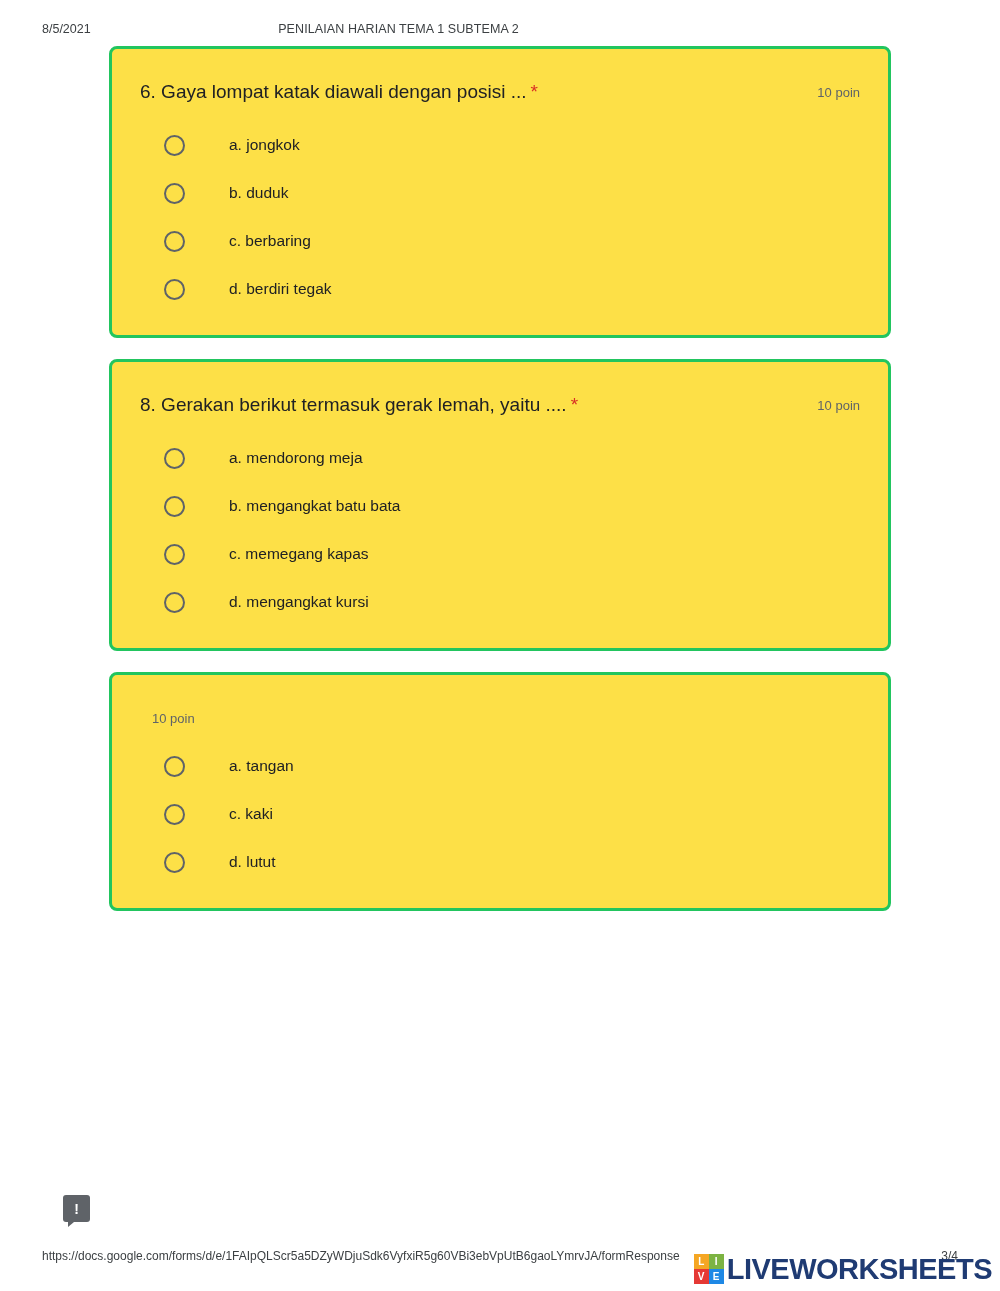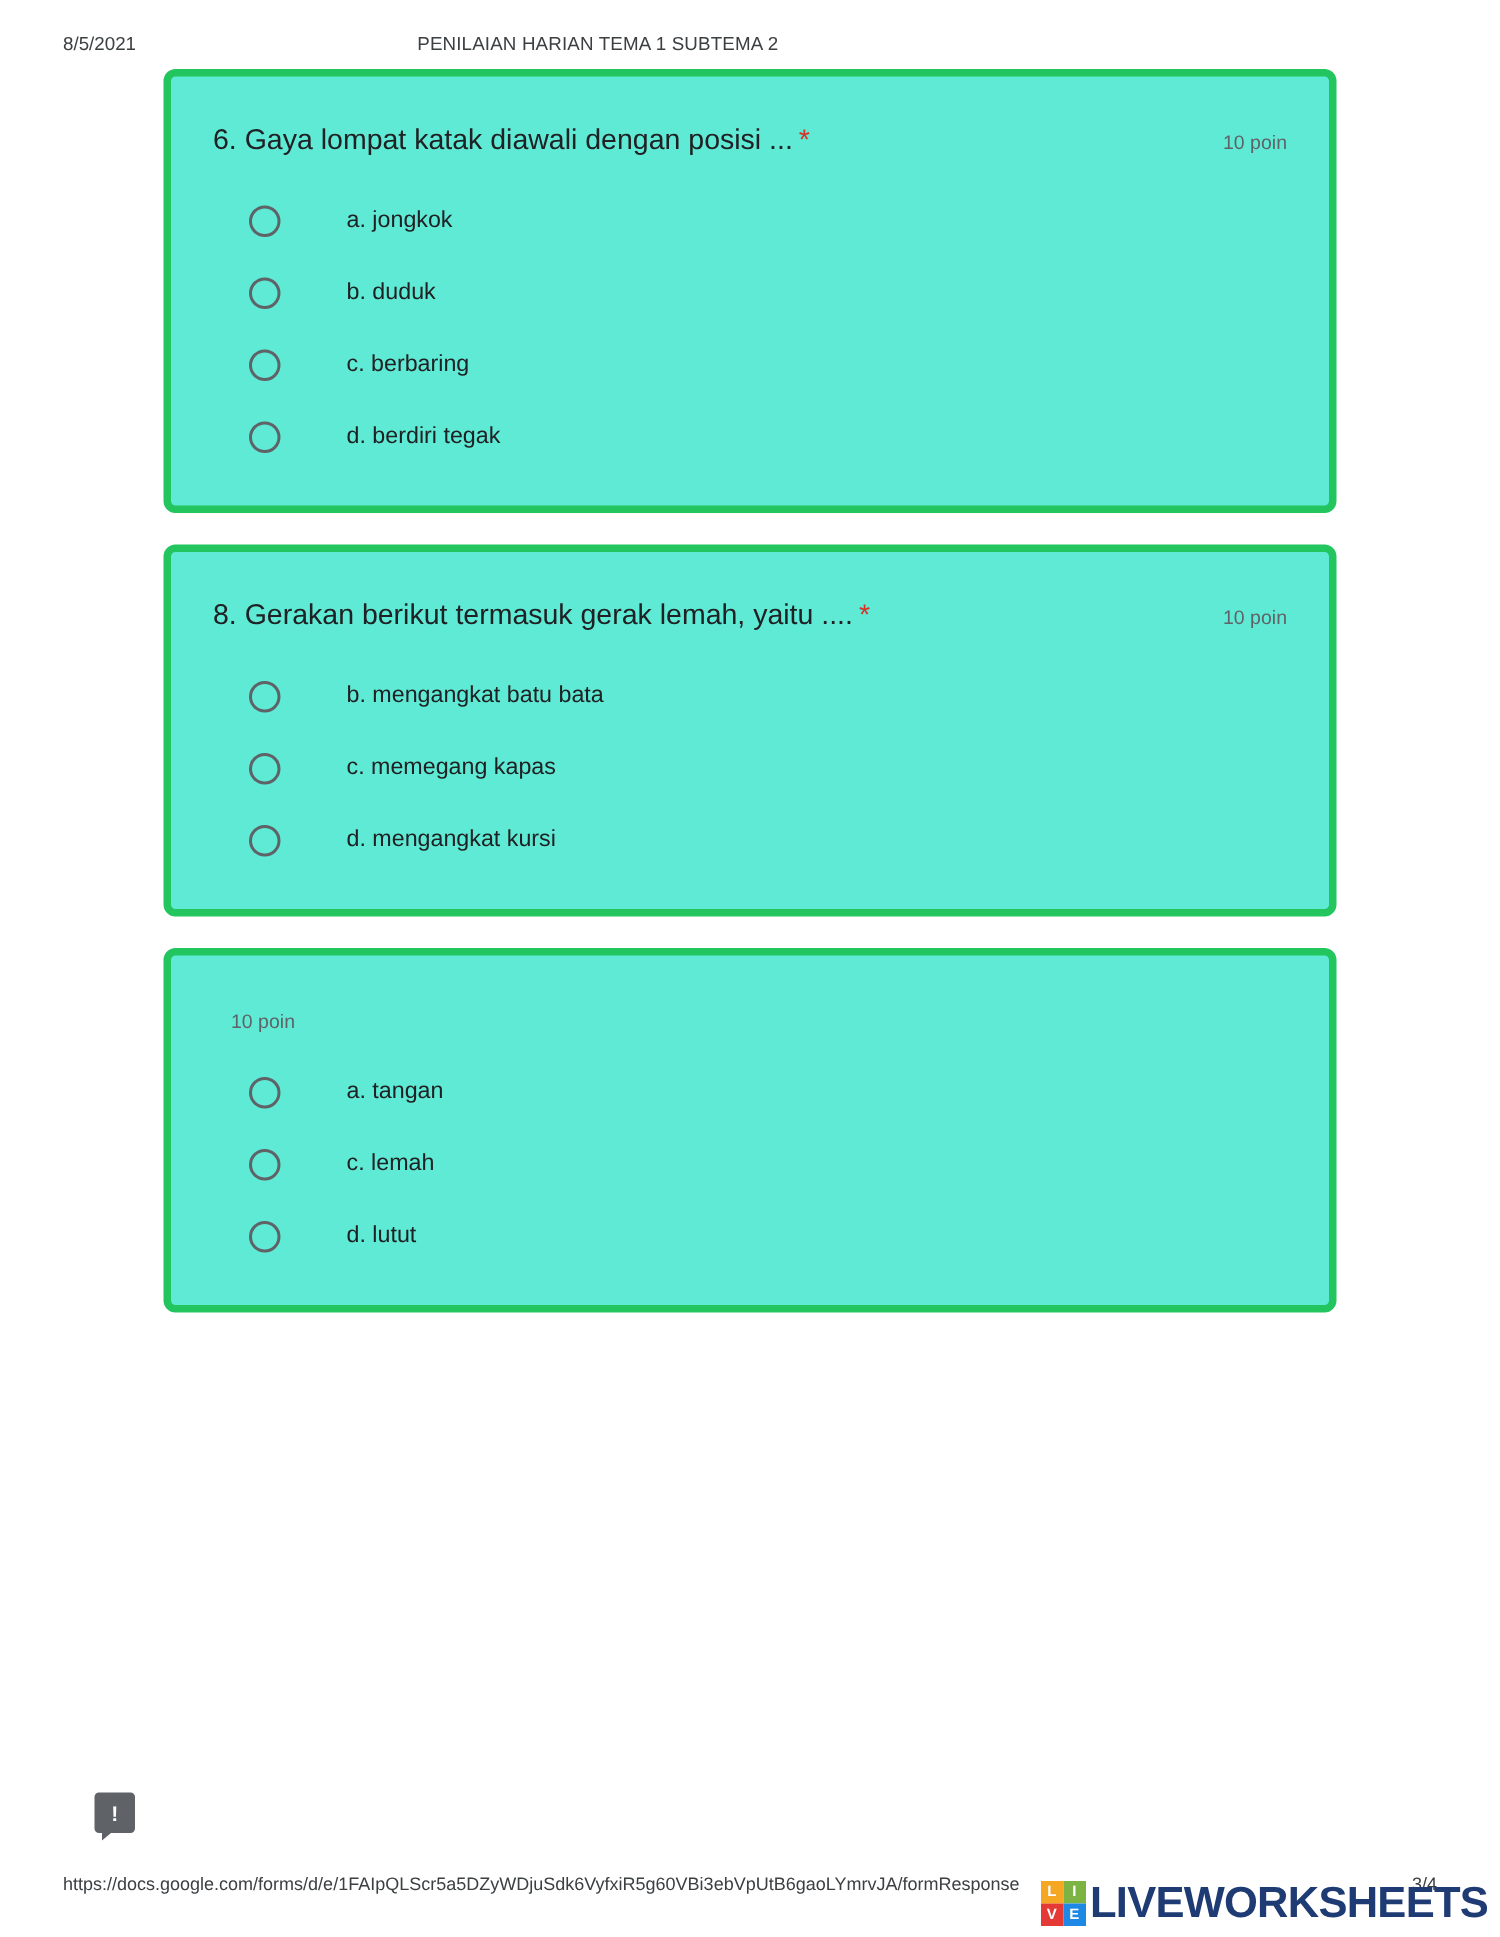--- a/index.html
+++ b/index.html
@@ -43,23 +43,23 @@
 
   
   .form-body {
     position: absolute;
     top: 46px;
     left: 109px;
     width: 782px;
   }
 
   .question-card {
-    border: 5px solid #22c55e;
+    border: 3px solid #22c55e;
     border-radius: 8px;
-    background: #5eead4;
+    background: #fde047;
     margin-bottom: 21px;
     padding: 30px 28px 22px 28px;
     box-sizing: border-box;
     position: relative;
   }
 
   .q-header {
     display: flex;
     align-items: flex-start;
     justify-content: space-between;
@@ -235,20 +235,24 @@
   <div class="question-card">
     <div class="q-header">
       <div class="q-text">
         <span>8. Gerakan berikut termasuk gerak lemah, yaitu ....</span><span class="q-required">*</span>
       </div>
       <div class="q-points">10 poin</div>
     </div>
     <div class="options">
       <div class="option-row">
         <div class="radio"></div>
+        <div class="option-label">a. mendorong meja</div>
+      </div>
+      <div class="option-row">
+        <div class="radio"></div>
         <div class="option-label">b. mengangkat batu bata</div>
       </div>
       <div class="option-row">
         <div class="radio"></div>
         <div class="option-label">c. memegang kapas</div>
       </div>
       <div class="option-row">
         <div class="radio"></div>
         <div class="option-label">d. mengangkat kursi</div>
       </div>
@@ -259,21 +263,21 @@
     <div class="q-header">
       <div class="q-points">10 poin</div>
     </div>
     <div class="options">
       <div class="option-row">
         <div class="radio"></div>
         <div class="option-label">a. tangan</div>
       </div>
       <div class="option-row">
         <div class="radio"></div>
-        <div class="option-label">c. lemah</div>
+        <div class="option-label">c. kaki</div>
       </div>
       <div class="option-row">
         <div class="radio"></div>
         <div class="option-label">d. lutut</div>
       </div>
     </div>
   </div>
 
 </div>
 

